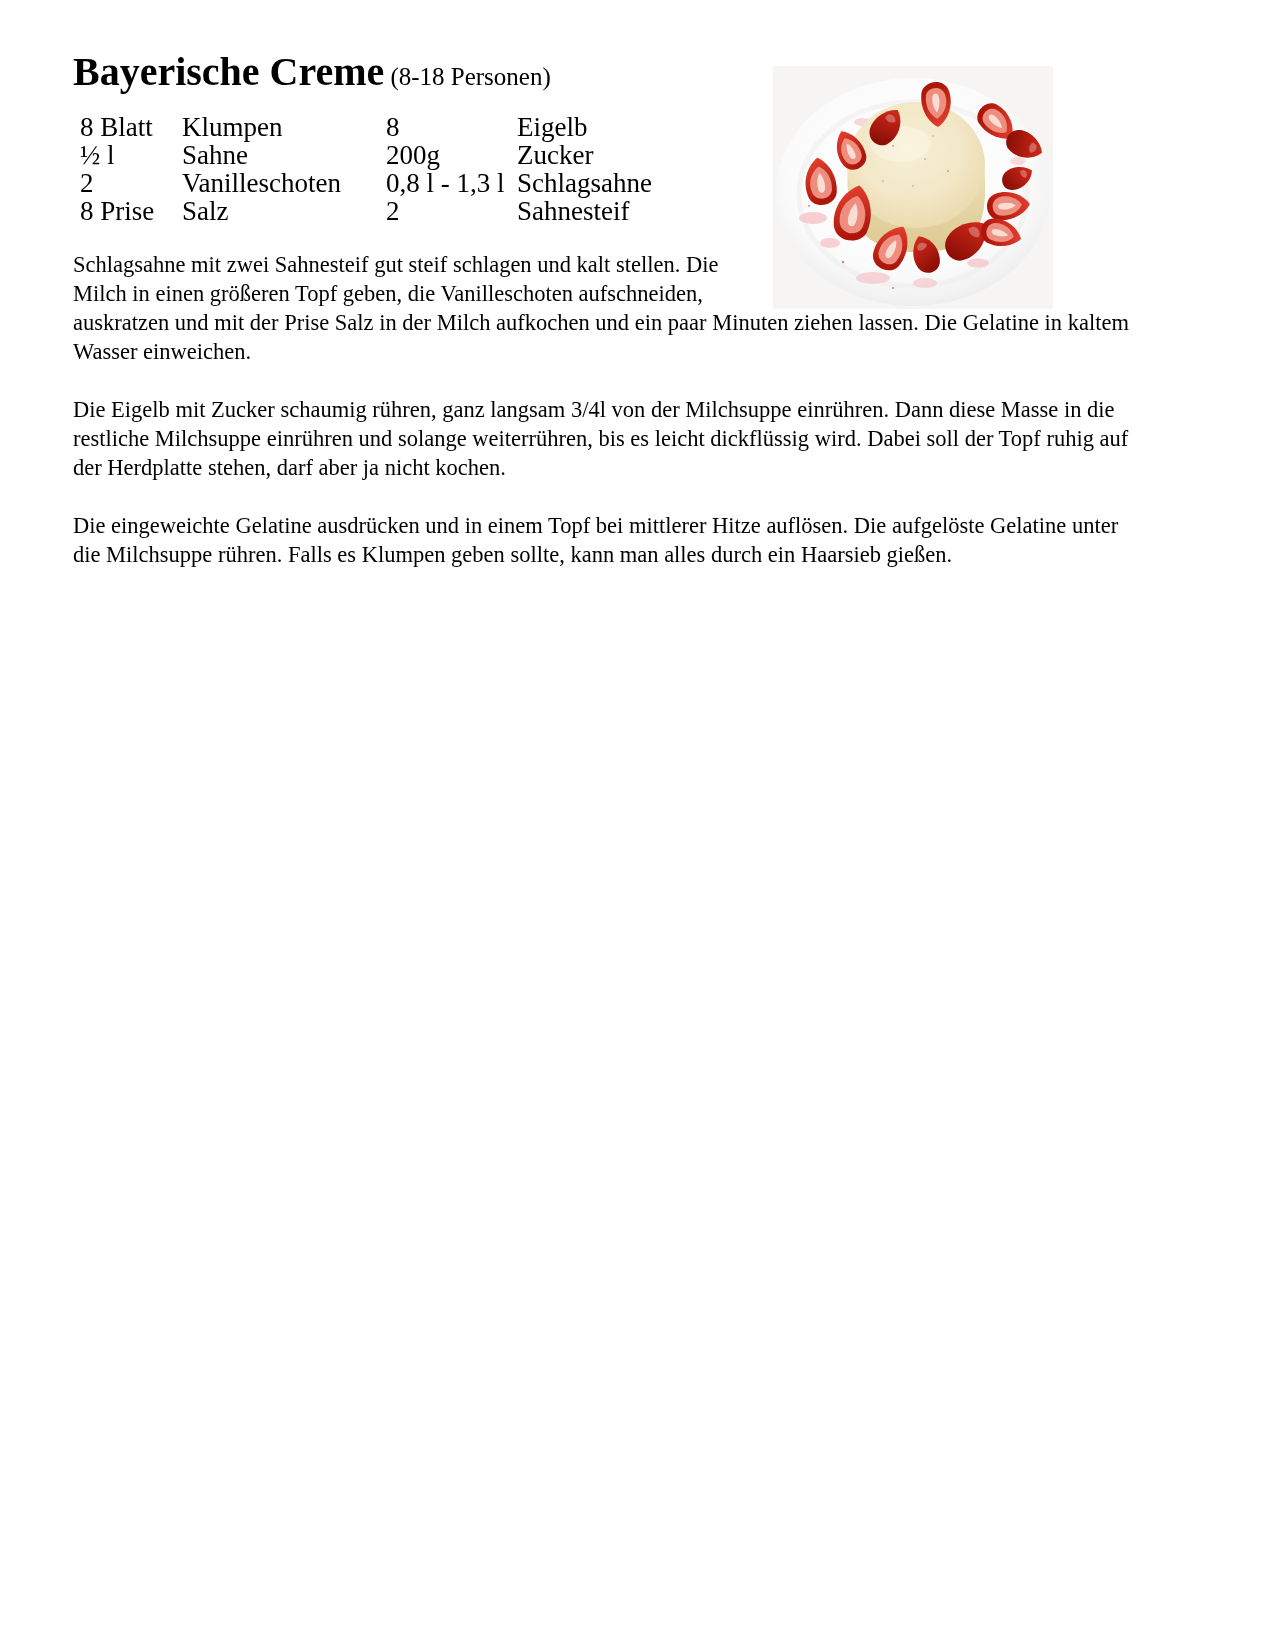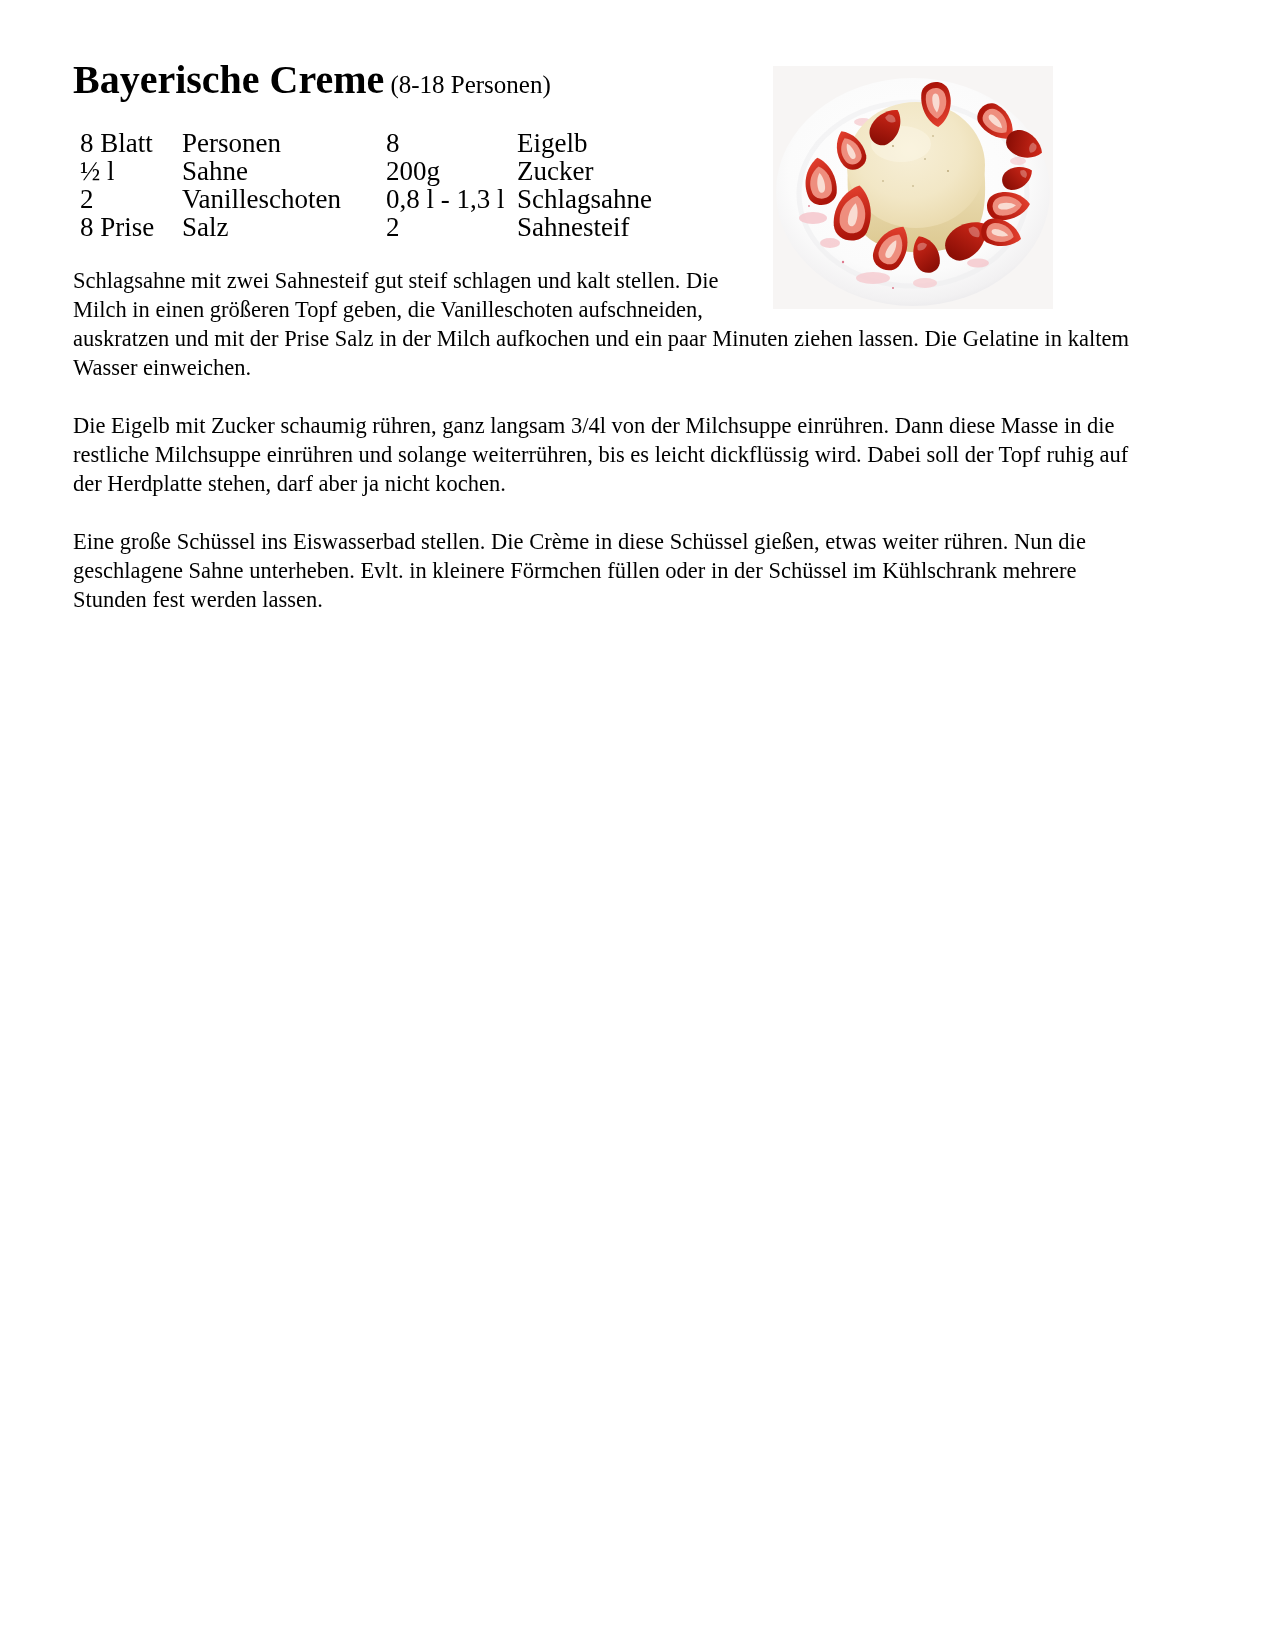--- a/index.html
+++ b/index.html
@@ -9,21 +9,21 @@
     height:1650px;
     background:#ffffff;
     font-family:"Liberation Serif","DejaVu Serif",serif;
     color:#000;
     overflow:hidden;
   }
   .content{padding:46px 135px 0 73px;}
   h1.title{
     margin:0;
     font-size:40px;
-    line-height:68px;
+    line-height:52px;
     font-weight:bold;
     letter-spacing:0;
   }
   h1.title .sub{
     font-size:25px;
     font-weight:normal;
     margin-left:6px;
   }
   .ing{
     display:grid;
@@ -133,21 +133,21 @@
     <use href="#wdg" transform="translate(243,112) rotate(65) scale(0.8)"></use>
     <use href="#qtr" transform="translate(226,167) rotate(105) scale(0.95)"></use>
   </svg>
 
   <div class="content">
 
     <h1 class="title"><span>Bayerische Creme</span><span class="sub">(8-18 Personen)</span></h1>
 
     <div class="ing">
       <div class="cell">8 Blatt</div>
-      <div class="cell">Personen</div>
+      <div class="cell">Klumpen</div>
       <div class="cell">8</div>
       <div class="cell">Eigelb</div>
 
       <div class="cell">½ l</div>
       <div class="cell">Sahne</div>
       <div class="cell">200g</div>
       <div class="cell">Zucker</div>
 
       <div class="cell">2</div>
       <div class="cell">Vanilleschoten</div>
@@ -157,17 +157,17 @@
       <div class="cell">8 Prise</div>
       <div class="cell">Salz</div>
       <div class="cell">2</div>
       <div class="cell">Sahnesteif</div>
     </div>
 
     <p class="step first"><span class="wrap-spacer"></span><span>Schlagsahne mit zwei Sahnesteif gut steif schlagen und kalt stellen. Die Milch in einen größeren Topf geben, die Vanilleschoten aufschneiden, auskratzen und mit der Prise Salz in der Milch aufkochen und ein paar Minuten ziehen lassen. Die Gelatine in kaltem Wasser einweichen.</span></p>
 
     <p class="step">Die Eigelb mit Zucker schaumig rühren, ganz langsam 3/4l von der Milchsuppe einrühren. Dann diese Masse in die restliche Milchsuppe einrühren und solange weiterrühren, bis es leicht dickflüssig wird. Dabei soll der Topf ruhig auf der Herdplatte stehen, darf aber ja nicht kochen.</p>
 
+    <p class="step">Die eingeweichte Gelatine ausdrücken und in einem Topf bei mittlerer Hitze auflösen. Die aufgelöste Gelatine unter die Milchsuppe rühren. Falls es Klumpen geben sollte, kann man alles durch ein Haarsieb gießen.</p>
 
-    <p class="step">Eine große Schüssel ins Eiswasserbad stellen. Die Crème in diese Schüssel gießen, etwas weiter rühren. Nun die geschlagene Sahne unterheben. Evlt. in kleinere Förmchen füllen oder in der Schüssel im Kühlschrank mehrere Stunden fest werden lassen.</p>
 
   </div>
 </div>
 
 </body></html>

